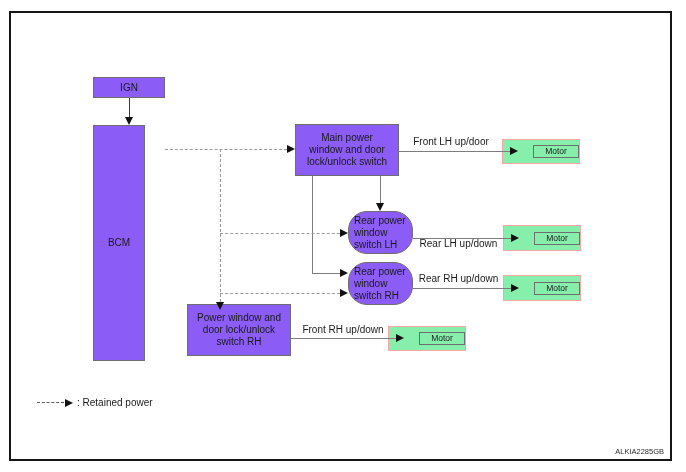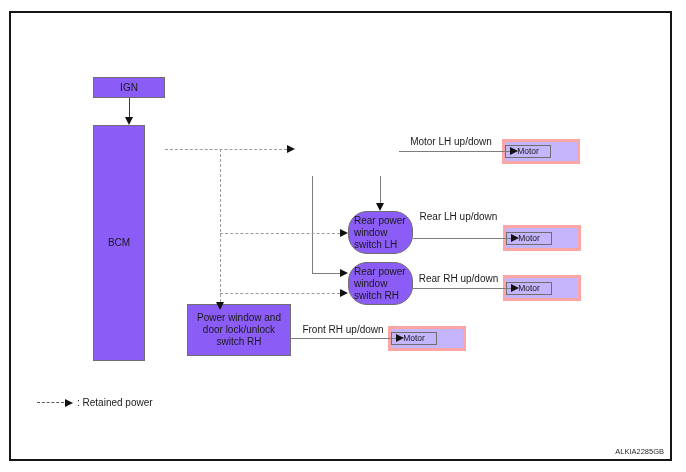--- a/index.html
+++ b/index.html
@@ -16,22 +16,22 @@
   .bline{white-space:nowrap;}
   .hline{position:absolute;height:0;border-top:1px solid #7d7d7d;}
   .vline{position:absolute;width:0;border-left:1px solid #7d7d7d;}
   .vdark{position:absolute;width:0;border-left:1px solid #3a3a3a;}
   .hdash{position:absolute;height:0;border-top:1px dashed #9b9b9b;}
   .vdash{position:absolute;width:0;border-left:1px dashed #9b9b9b;}
   .ar{position:absolute;width:0;height:0;border-top:4px solid transparent;
     border-bottom:4px solid transparent;border-left:8px solid #111111;}
   .ad{position:absolute;width:0;height:0;border-left:4px solid transparent;
     border-right:4px solid transparent;border-top:8px solid #111111;}
-  .motor{position:absolute;box-sizing:border-box;border:3px solid #fca5a5;background:#c4b5fd;
-    display:flex;align-items:center;justify-content:flex-start;}
+  .motor{position:absolute;box-sizing:border-box;border:1px solid #fca5a5;background:#86efac;
+    display:flex;align-items:center;justify-content:flex-end;}
   .motor .inner{box-sizing:border-box;width:46px;height:13px;border:1px solid #6e6e6e;
     display:flex;align-items:center;justify-content:center;font-size:8.5px;line-height:11px;}
   .elabel{position:absolute;font-size:10px;line-height:12px;text-align:center;color:#1a1a1a;white-space:nowrap;}
   .legend{position:absolute;left:37px;top:396px;height:13px;display:flex;align-items:center;}
   .legend .ldash{width:27px;height:0;border-top:1px dashed #5a5a5a;}
   .legend .lar{width:0;height:0;border-top:4px solid transparent;border-bottom:4px solid transparent;
     border-left:8px solid #111111;margin-left:1px;}
   .legend .ltext{font-size:10px;margin-left:4px;white-space:nowrap;}
   .code{position:absolute;right:22px;top:447px;font-size:7.5px;color:#2a2a2a;letter-spacing:0;}
 </style>
@@ -45,20 +45,25 @@
     <span class="bline">IGN</span>
   </div>
 
   <div class="vdark" style="left:129px;top:98px;height:19px;"></div>
   <div class="ad" style="left:125px;top:117px;"></div>
 
   <div class="box ctr" style="left:93px;top:125px;width:52px;height:236px;">
     <span class="bline">BCM</span>
   </div>
 
+  <div class="box ctr" style="left:295px;top:124px;width:104px;height:52px;">
+    <span class="bline">Main power</span>
+    <span class="bline">window and door</span>
+    <span class="bline">lock/unlock switch</span>
+  </div>
 
   <div class="box lft" style="left:348px;top:211px;width:65px;height:43px;">
     <span class="bline">Rear power</span>
     <span class="bline">window</span>
     <span class="bline">switch LH</span>
   </div>
 
   <div class="box lft" style="left:348px;top:262px;width:65px;height:43px;">
     <span class="bline">Rear power</span>
     <span class="bline">window</span>
@@ -108,22 +113,22 @@
 
   <div class="vdash" style="left:220px;top:149px;height:153px;"></div>
   <div class="ad" style="left:216px;top:302px;"></div>
 
   <div class="hdash" style="left:220px;top:233px;width:120px;"></div>
   <div class="ar" style="left:340px;top:229px;"></div>
 
   <div class="hdash" style="left:220px;top:293px;width:120px;"></div>
   <div class="ar" style="left:340px;top:289px;"></div>
 
-  <div class="elabel" style="left:399px;top:136px;width:104px;">Motor LH up/down</div>
-  <div class="elabel" style="left:411px;top:211px;width:95px;">Rear LH up/down</div>
+  <div class="elabel" style="left:399px;top:136px;width:104px;">Front LH up/door</div>
+  <div class="elabel" style="left:411px;top:238px;width:95px;">Rear LH up/down</div>
   <div class="elabel" style="left:411px;top:273px;width:95px;">Rear RH up/down</div>
   <div class="elabel" style="left:293px;top:324px;width:100px;">Front RH up/down</div>
 
   <div class="legend">
     <span class="ldash"></span>
     <span class="lar"></span>
     <span class="ltext">: Retained power</span>
   </div>
 
   <div class="code">ALKIA2285GB</div>

